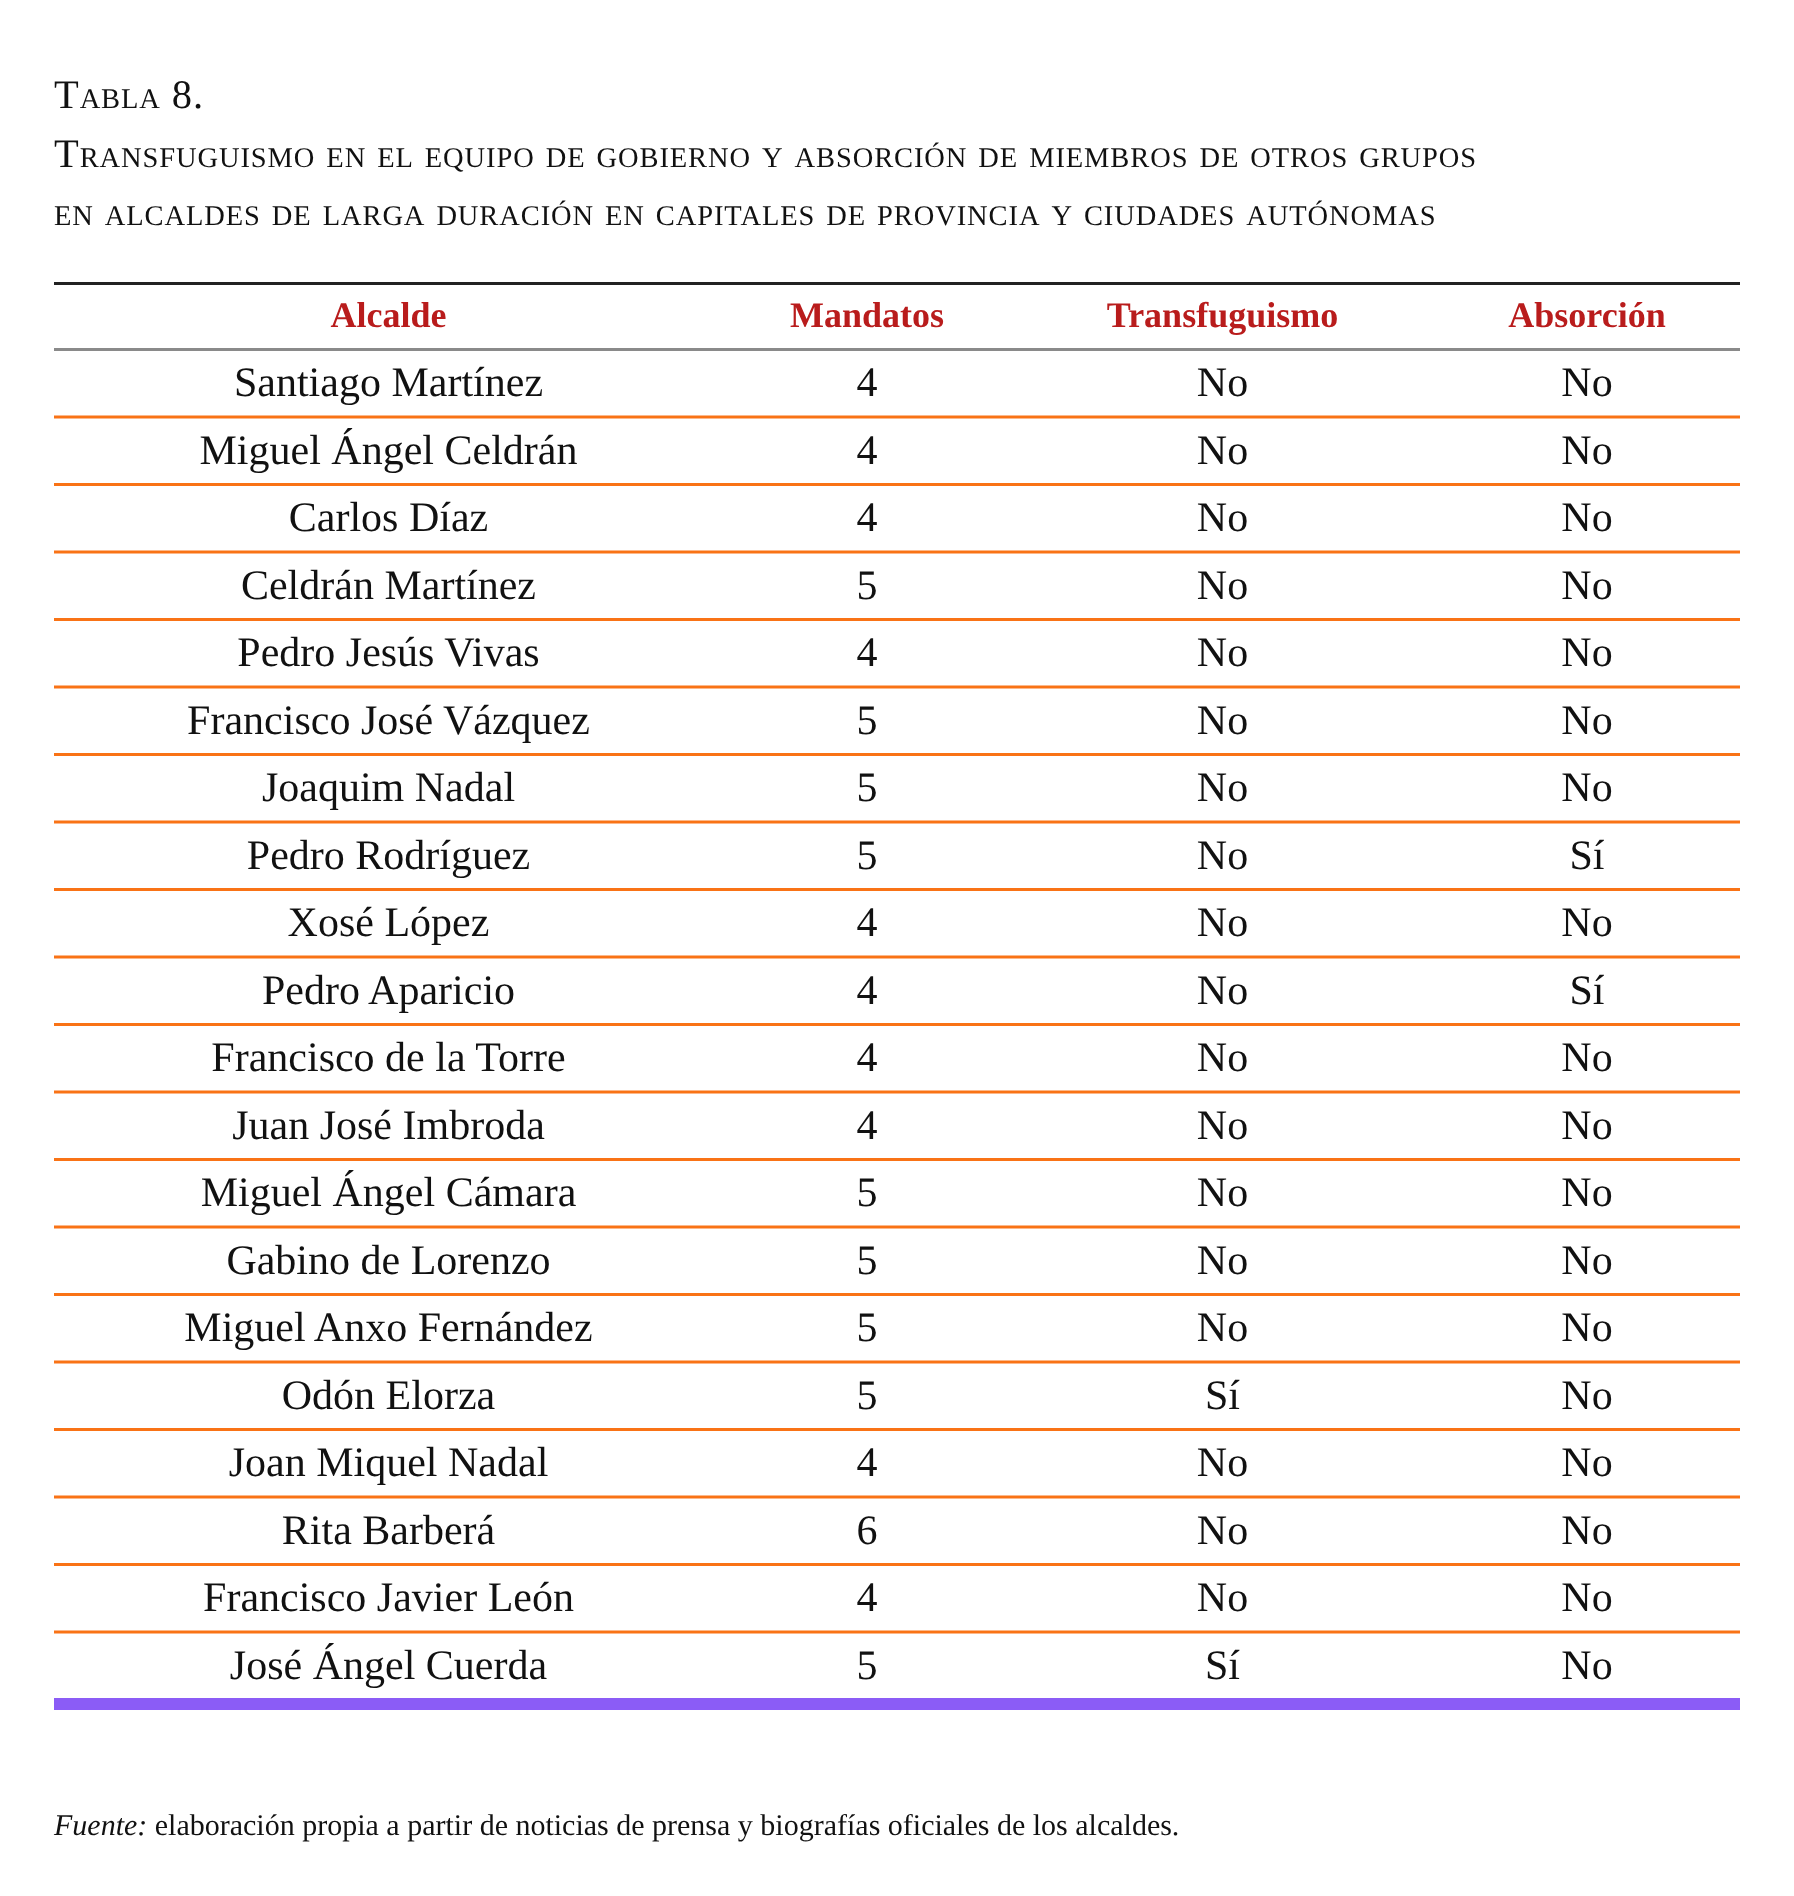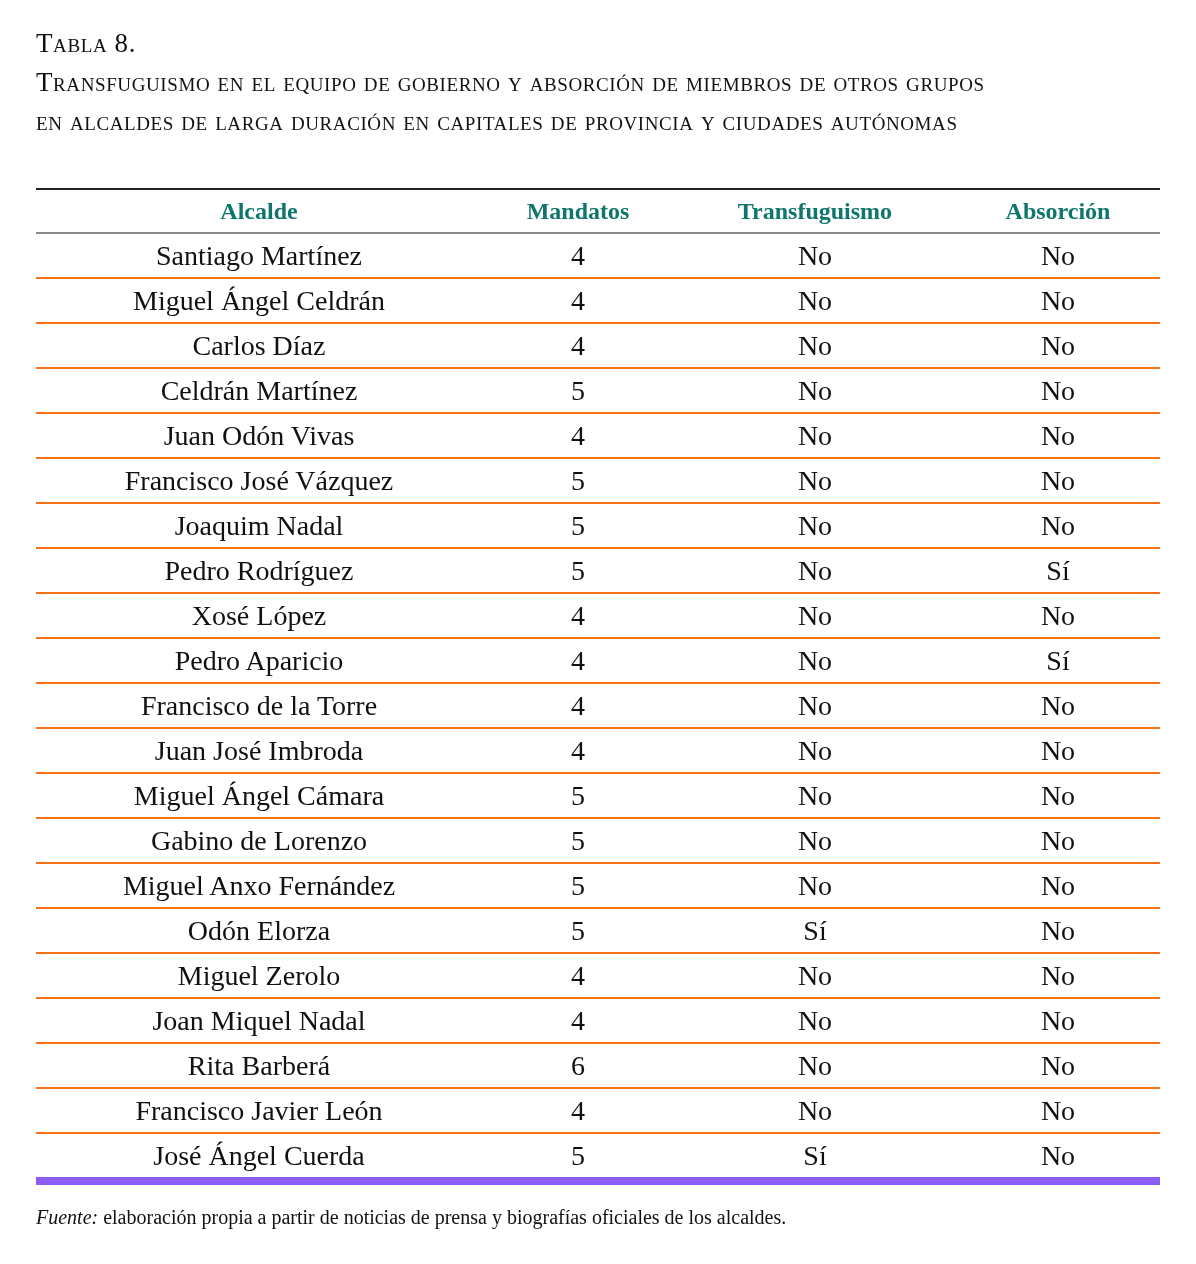--- a/index.html
+++ b/index.html
@@ -2,36 +2,36 @@
 <html><head>
 <meta charset="utf-8">
 <style>
   html, body { margin: 0; padding: 0; background: #ffffff; }
   body {
     width: 1196px; height: 1264px; position: relative; overflow: hidden;
     font-family: "DejaVu Serif", "Liberation Serif", serif;
     color: #111;
   }
   .caption {
-    position: absolute; left: 36px; top: 24px; width: 1130px;
+    position: absolute; left: 36px; top: 44px; width: 1130px;
     font-family: "Liberation Serif", serif;
     font-variant: small-caps;
     font-size: 27px; line-height: 39px; letter-spacing: 0.6px;
     color: #111;
   }
   .caption .line { display: block; white-space: nowrap; }
   table {
     position: absolute; left: 36px; top: 188px; width: 1124px;
     border-collapse: collapse;
     font-family: "Liberation Serif", serif;
   }
   thead tr { border-top: 2px solid #222; border-bottom: 2px solid #8a8a8a; }
   th {
     font-weight: bold; font-size: 24px; height: 42px; padding: 0;
-    text-align: center; color: #0f766e;
+    text-align: center; color: #b91c1c;
   }
   td {
     font-size: 28px; height: 43px; padding: 0; text-align: center; color: #111;
   }
   tbody tr { border-bottom: 2px solid #f97316; }
   tbody tr:last-child { border-bottom: 8px solid #8b5cf6; }
   .c1 { width: 446px; }
   .c2 { width: 192px; }
   .c3 { width: 282px; }
   .c4 { width: 204px; }
@@ -79,21 +79,21 @@
         <td class="c3">No</td>
         <td class="c4">No</td>
       </tr>
       <tr>
         <td class="c1">Celdrán Martínez</td>
         <td class="c2">5</td>
         <td class="c3">No</td>
         <td class="c4">No</td>
       </tr>
       <tr>
-        <td class="c1">Juan Odón Vivas</td>
+        <td class="c1">Pedro Jesús Vivas</td>
         <td class="c2">4</td>
         <td class="c3">No</td>
         <td class="c4">No</td>
       </tr>
       <tr>
         <td class="c1">Francisco José Vázquez</td>
         <td class="c2">5</td>
         <td class="c3">No</td>
         <td class="c4">No</td>
       </tr>
@@ -151,26 +151,20 @@
         <td class="c3">No</td>
         <td class="c4">No</td>
       </tr>
       <tr>
         <td class="c1">Odón Elorza</td>
         <td class="c2">5</td>
         <td class="c3">Sí</td>
         <td class="c4">No</td>
       </tr>
       <tr>
-        <td class="c1">Miguel Zerolo</td>
-        <td class="c2">4</td>
-        <td class="c3">No</td>
-        <td class="c4">No</td>
-      </tr>
-      <tr>
         <td class="c1">Joan Miquel Nadal</td>
         <td class="c2">4</td>
         <td class="c3">No</td>
         <td class="c4">No</td>
       </tr>
       <tr>
         <td class="c1">Rita Barberá</td>
         <td class="c2">6</td>
         <td class="c3">No</td>
         <td class="c4">No</td>

